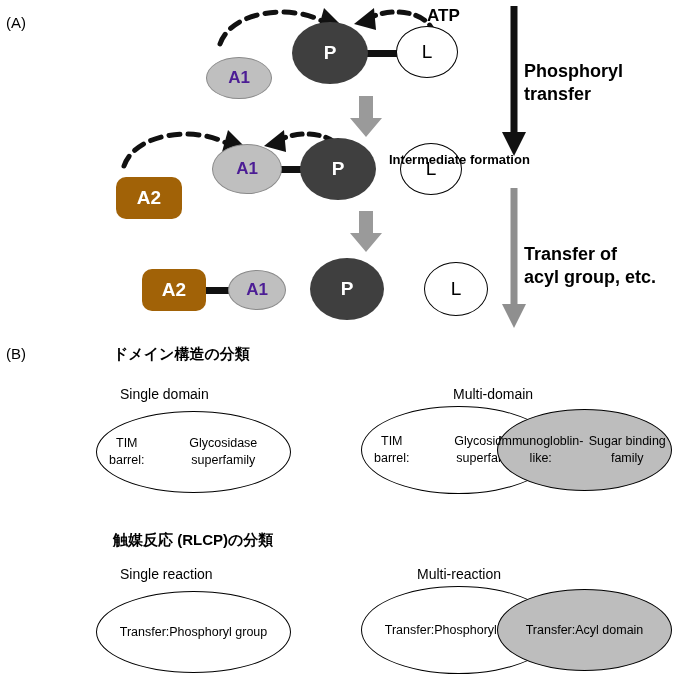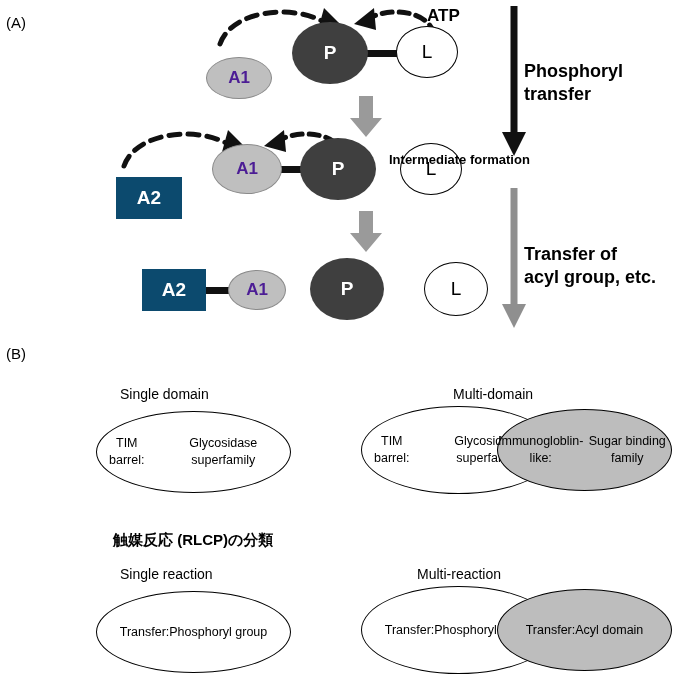--- a/index.html
+++ b/index.html
@@ -48,25 +48,25 @@
     font-weight: bold;
     border: 1px solid #8a8a8a;
   }
   .node-white {
     background: #ffffff;
     color: #000000;
     font-size: 19px;
     border: 1.5px solid #000000;
   }
   .node-black {
-    background: #0c4a6e;
+    background: #a16207;
     color: #ffffff;
     font-size: 19px;
     font-weight: bold;
-    border-radius: 0;
+    border-radius: 10px;
   }
 
   .bar {
     background: #111111;
   }
 
   .atp-label {
     font-size: 17px;
     font-weight: bold;
   }
@@ -188,20 +188,21 @@
     <line x1="14" y1="0" x2="14" y2="122" stroke="#8f8f8f" stroke-width="7"></line>
     <polygon points="14,140 2,116 26,116" fill="#8f8f8f"></polygon>
   </svg>
   <div class="abs side-text" style="left:524px; top:243px; width:150px;">
     <span>Transfer of</span><br>
     <span>acyl group, etc.</span>
   </div>
 
   <div class="abs panel-label" style="left:6px; top:345px;">(B)</div>
 
+  <div class="abs b-heading" style="left:113px; top:345px;">ドメイン構造の分類</div>
 
   <div class="abs b-sub" style="left:120px; top:386px;">Single domain</div>
   <div class="abs b-sub" style="left:441px; top:386px;margin-left:12px;">Multi-domain</div>
 
   <div class="abs oval" style="left:96px; top:411px; width:195px; height:82px;">
     <span class="l1">TIM barrel:</span>
     <span class="l2">Glycosidase superfamily</span>
   </div>
 
   <div class="abs bar" style="left:482px; top:449px; width:24px; height:6px;"></div>

